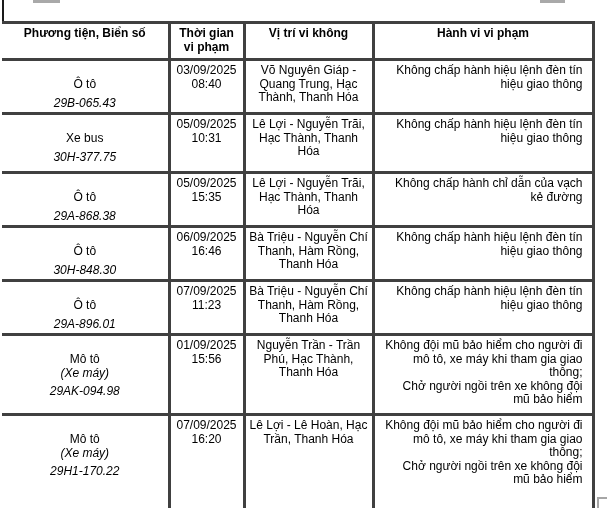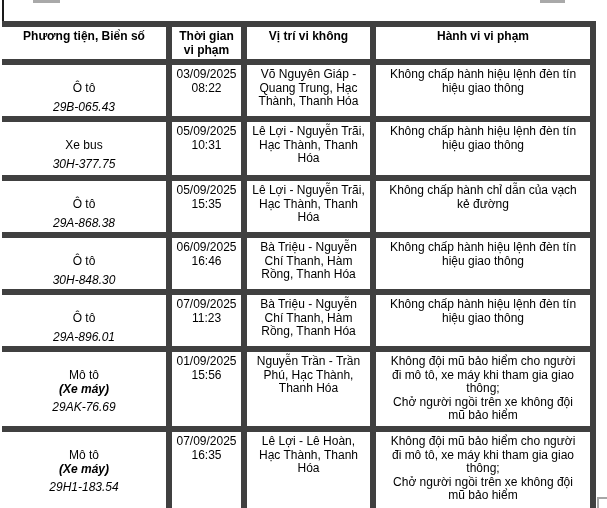--- a/index.html
+++ b/index.html
@@ -31,47 +31,47 @@
   
   table.violation-table {
     position: absolute; left: 2px; top: 21px;
     width: 591px;
     border-collapse: collapse;
     table-layout: fixed;
     font-size: 12px;
     line-height: 13.5px;
   }
   .violation-table th, .violation-table td {
-    border: 6px solid #404040;
+    border: 3px solid #404040;
     vertical-align: top;
     text-align: center;
     padding: 2px 5px;
     overflow: hidden;
   }
   
   .violation-table th:first-child, .violation-table td:first-child { border-left: none; }
 
   .violation-table thead tr { height: 37px; }
   .violation-table th { font-weight: bold; padding-top: 3px; }
 
   .violation-table tbody tr:nth-child(1) { height: 54px; }
   .violation-table tbody tr:nth-child(2) { height: 59px; }
   .violation-table tbody tr:nth-child(3) { height: 52px; }
   .violation-table tbody tr:nth-child(4) { height: 51px; }
   .violation-table tbody tr:nth-child(5) { height: 52px; }
   .violation-table tbody tr:nth-child(6) { height: 80px; }
   .violation-table tbody tr:nth-child(7) { height: 97px; }
 
   td.c-vehicle { padding-top: 17px; }
-  .v-sub   { font-style: italic; font-weight: bold; }
+  .v-sub   { font-style: italic; }
   .v-plate { margin-top: 5px; font-style: italic; }
 
   td.c-time { padding: 3px 2px; }
   td.c-loc  { padding: 3px 3px; }
-  td.c-beh  { padding: 3px 9px; }
+  td.c-beh  { padding: 3px 9px; text-align: right; }
 </style>
 </head>
 <body>
 
 <div class="canvas">
 
   <div class="caret-line"></div>
   <div class="handle-bar left"></div>
   <div class="handle-bar right"></div>
 
@@ -92,21 +92,21 @@
     </thead>
     <tbody id="table-body">
   <tr>
     <td class="c-vehicle">
       <div>Ô tô</div>
       <div class="v-sub"></div>
       <div class="v-plate">29B-065.43</div>
     </td>
     <td class="c-time">
       <div>03/09/2025</div>
-      <div>08:22</div>
+      <div>08:40</div>
     </td>
     <td class="c-loc">
       <div>Võ Nguyên Giáp - Quang Trung, Hạc Thành, Thanh Hóa</div>
     </td>
     <td class="c-beh">
       <div>Không chấp hành hiệu lệnh đèn tín hiệu giao thông</div>
       <div></div>
     </td>
   </tr>
 
@@ -183,47 +183,47 @@
     <td class="c-beh">
       <div>Không chấp hành hiệu lệnh đèn tín hiệu giao thông</div>
       <div></div>
     </td>
   </tr>
 
   <tr>
     <td class="c-vehicle">
       <div>Mô tô</div>
       <div class="v-sub">(Xe máy)</div>
-      <div class="v-plate">29AK-76.69</div>
+      <div class="v-plate">29AK-094.98</div>
     </td>
     <td class="c-time">
       <div>01/09/2025</div>
       <div>15:56</div>
     </td>
     <td class="c-loc">
       <div>Nguyễn Trần - Trần Phú, Hạc Thành, Thanh Hóa</div>
     </td>
     <td class="c-beh">
       <div>Không đội mũ bảo hiểm cho người đi mô tô, xe máy khi tham gia giao thông;</div>
       <div>Chở người ngồi trên xe không đội mũ bảo hiểm</div>
     </td>
   </tr>
 
   <tr>
     <td class="c-vehicle">
       <div>Mô tô</div>
       <div class="v-sub">(Xe máy)</div>
-      <div class="v-plate">29H1-183.54</div>
+      <div class="v-plate">29H1-170.22</div>
     </td>
     <td class="c-time">
       <div>07/09/2025</div>
-      <div>16:35</div>
-    </td>
-    <td class="c-loc">
-      <div>Lê Lợi - Lê Hoàn, Hạc Thành, Thanh Hóa</div>
+      <div>16:20</div>
+    </td>
+    <td class="c-loc">
+      <div>Lê Lợi - Lê Hoàn, Hạc Trần, Thanh Hóa</div>
     </td>
     <td class="c-beh">
       <div>Không đội mũ bảo hiểm cho người đi mô tô, xe máy khi tham gia giao thông;</div>
       <div>Chở người ngồi trên xe không đội mũ bảo hiểm</div>
     </td>
   </tr>
 </tbody>
   </table>
 
   <div class="resize-handle"></div>

